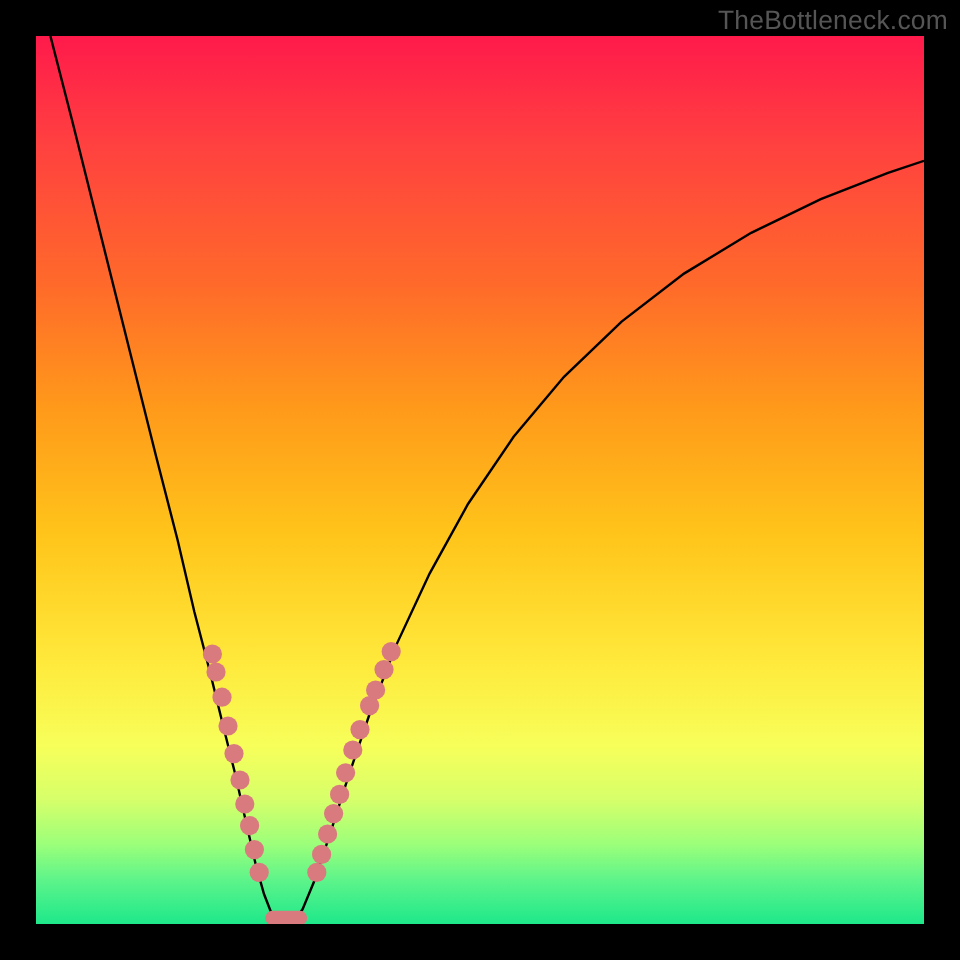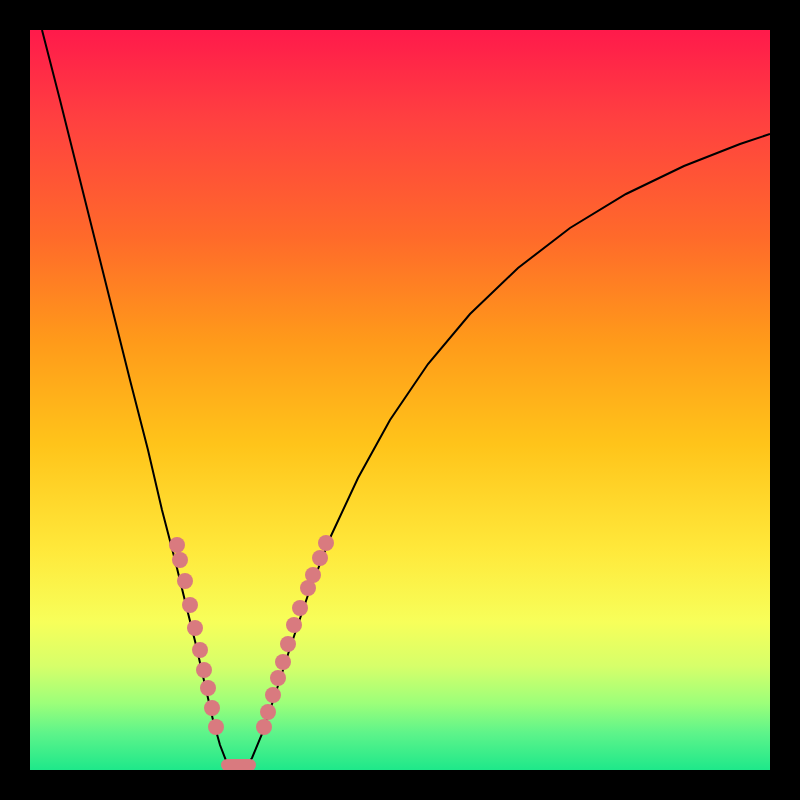--- a/index.html
+++ b/index.html
@@ -52,20 +52,21 @@
     top: 0;
     width: 740px;
     height: 740px;
     display: block;
   }
 </style>
 </head>
 <body>
 
 <div class="frame">
+  <div class="watermark">TheBottleneck.com</div>
   <div class="plot">
     <svg class="overlay" viewBox="0 0 740 740" preserveAspectRatio="none">
       <g id="series-group">
           <path d="M12 0 L30 70 L55 170 L80 270 L100 350 L118 420 L132 480 L145 530 L156 575 L166 615 L175 655 L183 690 L190 715 L197 733 L203 737" fill="none" stroke="#000000" stroke-width="2"></path>
           <path d="M215 737 L222 728 L232 704 L245 665 L260 618 L278 565 L300 508 L328 448 L360 390 L398 334 L440 284 L488 238 L540 198 L596 164 L654 136 L710 114 L740 104" fill="none" stroke="#000000" stroke-width="2"></path>
           <path d="M197 735 L220 735" fill="none" stroke="#d97a7f" stroke-width="12" stroke-linecap="round"></path>
         </g>
       <g id="markers-group">
           <circle cx="147" cy="515" r="8" fill="#d97a7f"></circle>
           <circle cx="150" cy="530" r="8" fill="#d97a7f"></circle>

